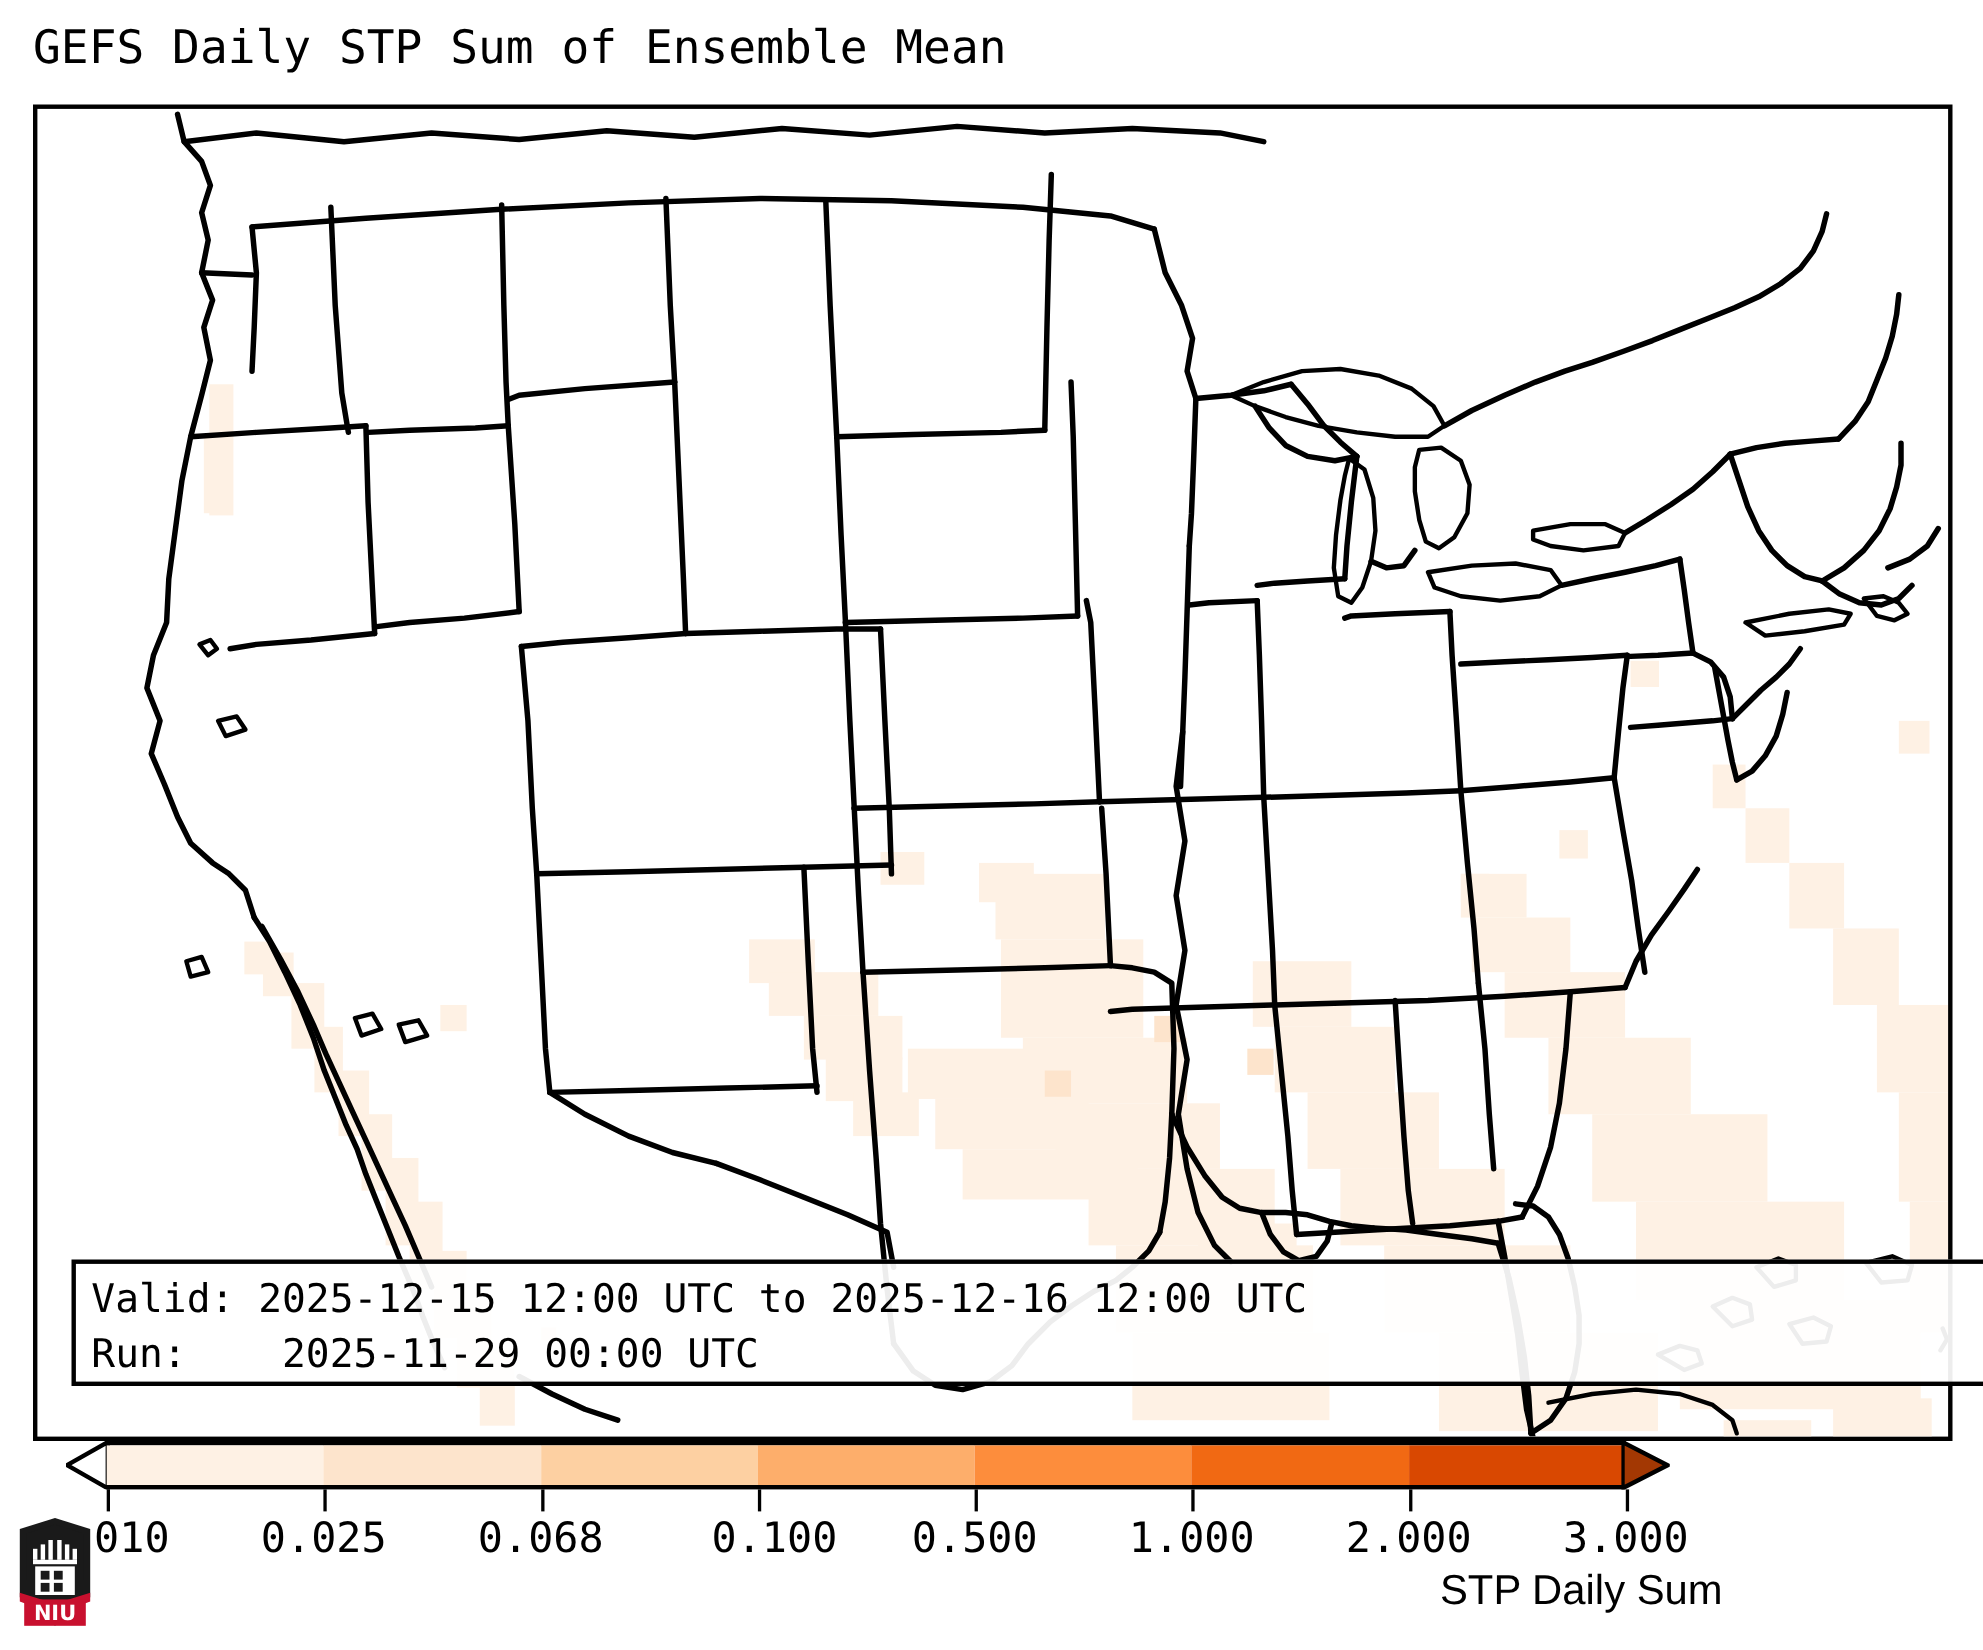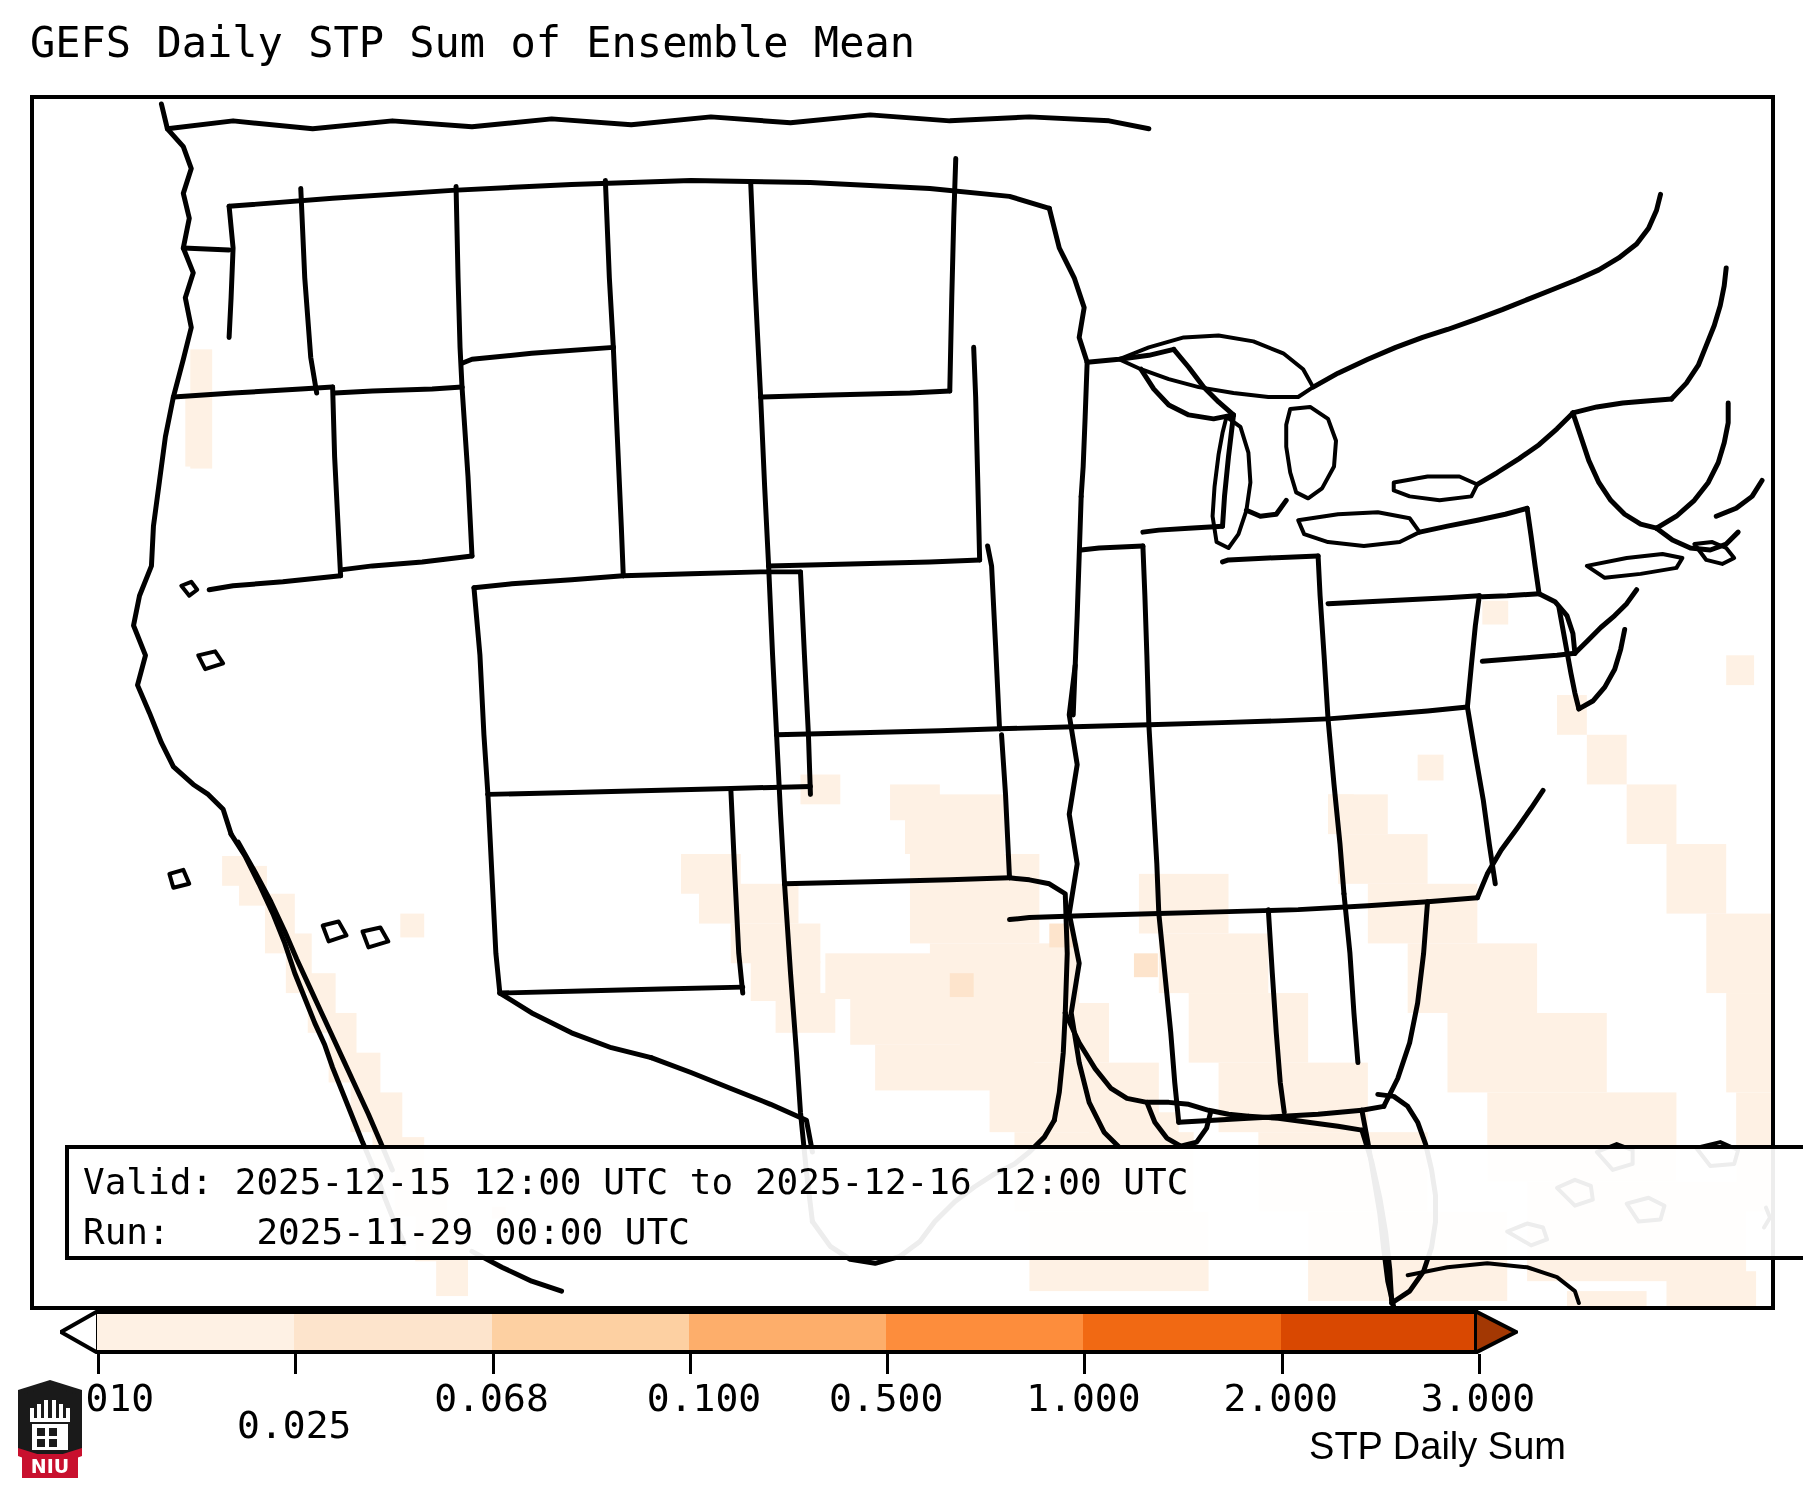--- a/index.html
+++ b/index.html
@@ -322,21 +322,21 @@
     <div class="cb-tick" style="left: 234.286px;"></div>
     <div class="cb-tick" style="left: 431.571px;"></div>
     <div class="cb-tick" style="left: 628.857px;"></div>
     <div class="cb-tick" style="left: 826.143px;"></div>
     <div class="cb-tick" style="left: 1023.43px;"></div>
     <div class="cb-tick" style="left: 1220.71px;"></div>
     <div class="cb-tick" style="left: 1418px;"></div>
   </div>
 <div id="cbar-labels">
     <div class="cb-label" style="left: 97px;">0.010</div>
-    <div class="cb-label" style="left: 294.286px; margin-top: 27px;">0.025</div>
+    <div class="cb-label" style="left: 294.286px;">0.025</div>
     <div class="cb-label" style="left: 491.571px;">0.068</div>
     <div class="cb-label" style="left: 704px;">0.100</div>
     <div class="cb-label" style="left: 886.143px;">0.500</div>
     <div class="cb-label" style="left: 1083.43px;">1.000</div>
     <div class="cb-label" style="left: 1280.71px;">2.000</div>
     <div class="cb-label" style="left: 1478px;">3.000</div>
   </div>
 <div id="cbar-axis-label">STP Daily Sum</div>
 
 <svg id="niu-logo" viewBox="0 0 72 104">

